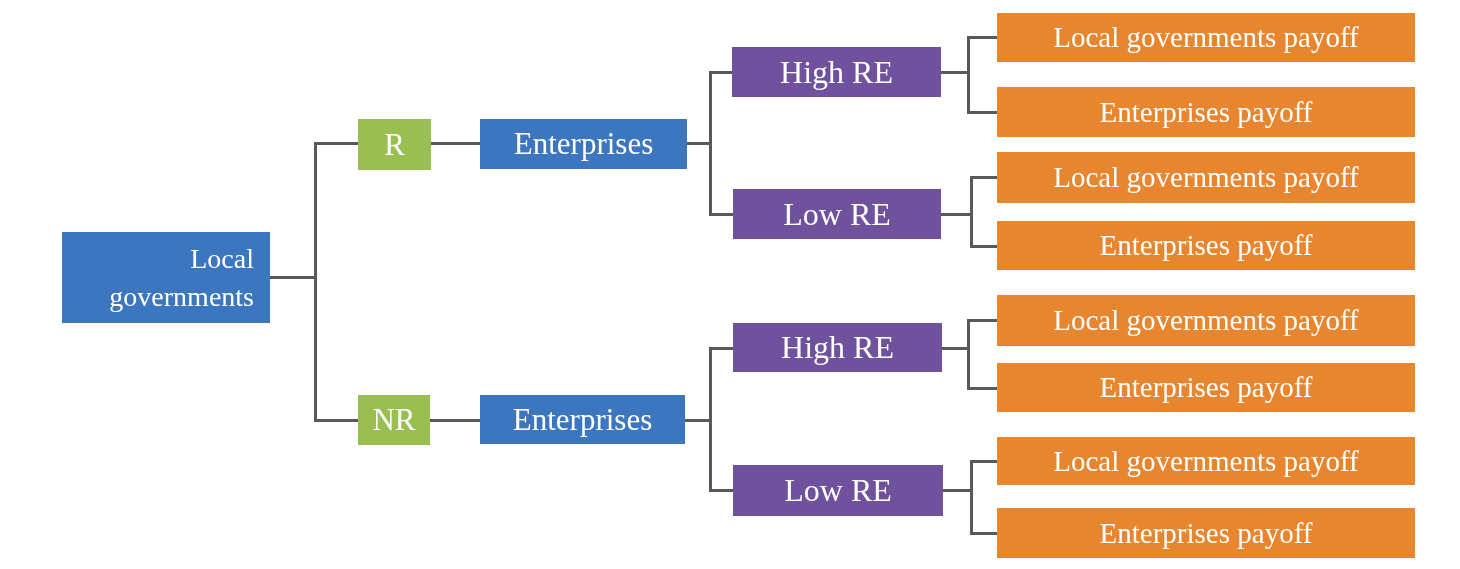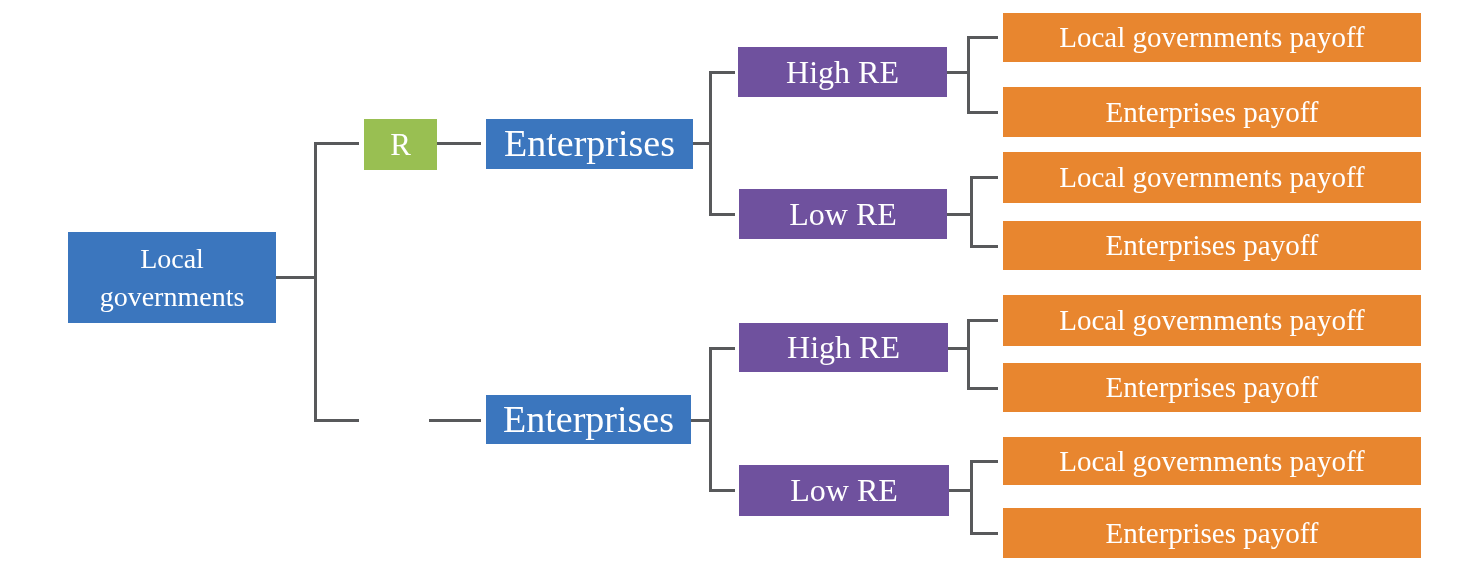--- a/index.html
+++ b/index.html
@@ -6,29 +6,29 @@
     --blue:#3B76BE; --green:#99BF52; --purple:#6F519E; --orange:#E8862F;
     --line:#58595B; --text:#FFFFFF; --bg:#FFFFFF;
   }
   html,body{margin:0;padding:0;background:var(--bg);}
   #canvas{
     position:relative; width:1460px; height:569px; background:var(--bg);
     font-family:"Liberation Serif","DejaVu Serif",serif; overflow:hidden;
   }
   .node{
     position:absolute; display:flex; align-items:center; justify-content:center;
-    color:var(--text); text-align:center; line-height:1.2; box-sizing:border-box;margin-left:6px;
+    color:var(--text); text-align:center; line-height:1.2; box-sizing:border-box;
   }
   .blue{background:var(--blue);}
   .green{background:var(--green);}
   .purple{background:var(--purple);}
   .orange{background:var(--orange);}
-  .root{font-size:28px; line-height:1.35; padding:0 0;}
+  .root{font-size:28px; line-height:1.35; padding:0 16px;text-align:right;}
   .decision{font-size:31px;}
-  .player{font-size:38px;}
+  .player{font-size:31px;}
   .outcome{font-size:32px;}
   .payoff{font-size:29px;}
   .line{position:absolute; background:var(--line);}
 </style>
 </head>
 <body>
 
 <div id="canvas">
 
   <div class="line" style="left:269px;top:276px;width:47px;height:3px;"></div>
@@ -79,20 +79,21 @@
   <div class="node purple outcome" style="left:733px;top:189px;width:208px;height:50px;">Low RE</div>
 
   <div class="node orange payoff" style="left:997px;top:13px;width:418px;height:49px;">Local governments payoff</div>
 
   <div class="node orange payoff" style="left:997px;top:87px;width:418px;height:50px;">Enterprises payoff</div>
 
   <div class="node orange payoff" style="left:997px;top:152px;width:418px;height:51px;">Local governments payoff</div>
 
   <div class="node orange payoff" style="left:997px;top:221px;width:418px;height:49px;">Enterprises payoff</div>
 
+  <div class="node green decision" style="left:358px;top:395px;width:72px;height:50px;">NR</div>
 
   <div class="node blue player" style="left:480px;top:395px;width:205px;height:49px;">Enterprises</div>
 
   <div class="node purple outcome" style="left:733px;top:323px;width:209px;height:49px;">High RE</div>
 
   <div class="node purple outcome" style="left:733px;top:465px;width:210px;height:51px;">Low RE</div>
 
   <div class="node orange payoff" style="left:997px;top:295px;width:418px;height:51px;">Local governments payoff</div>
 
   <div class="node orange payoff" style="left:997px;top:363px;width:418px;height:49px;">Enterprises payoff</div>

